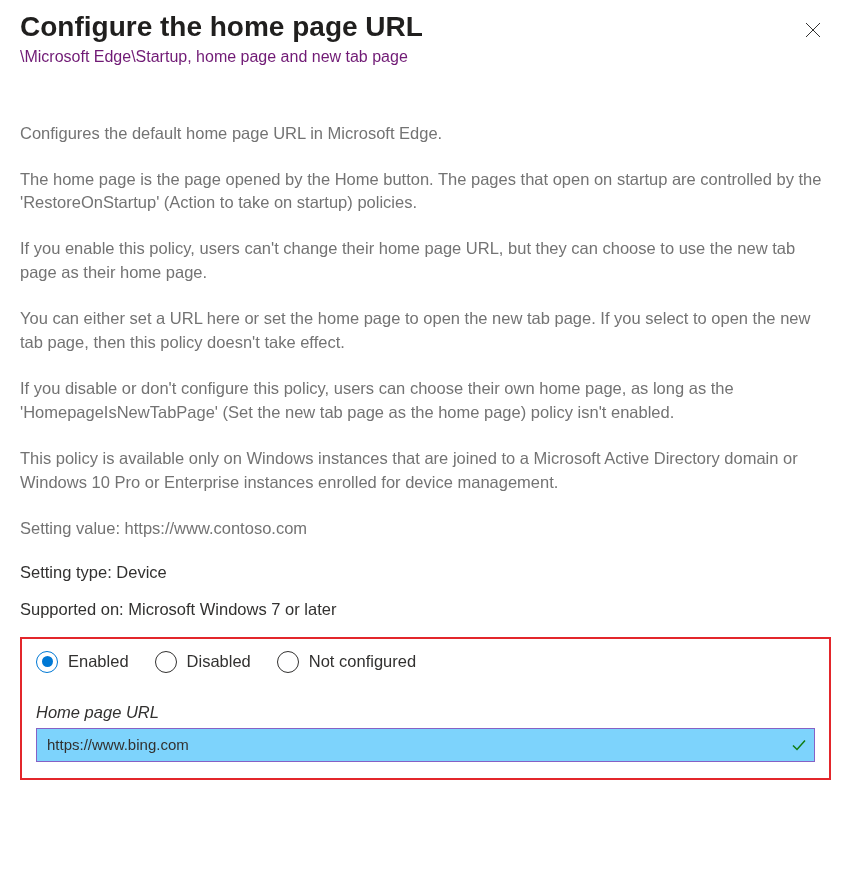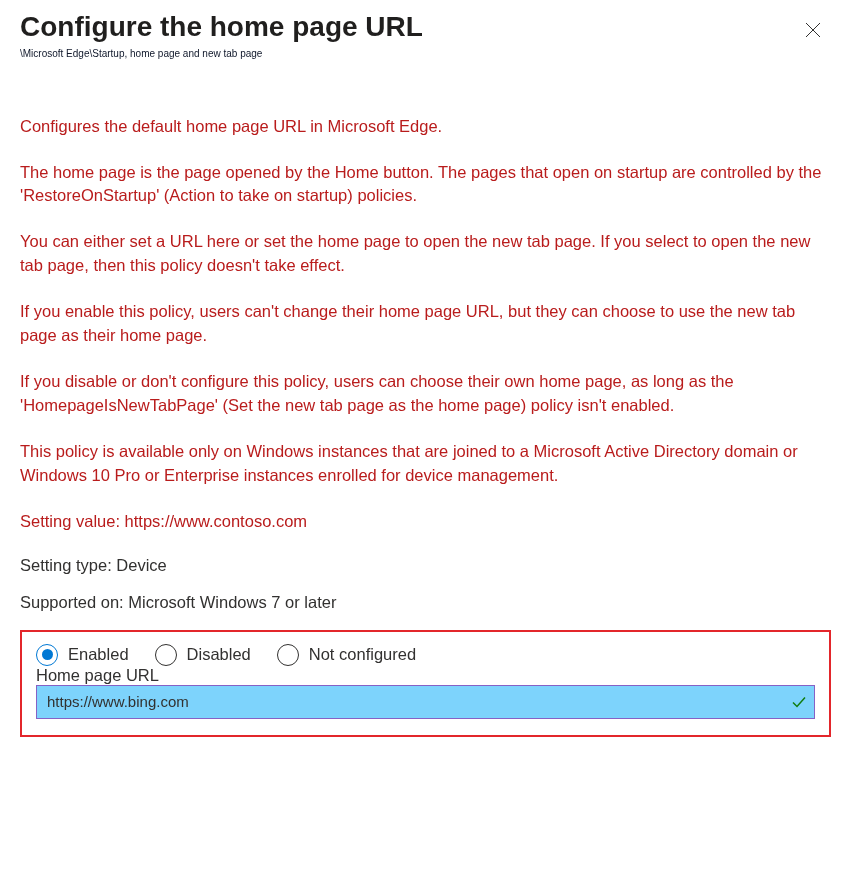--- a/index.html
+++ b/index.html
@@ -31,44 +31,45 @@
     padding: 6px;
     margin-top: 6px;
     margin-right: 4px;
     cursor: pointer;
     display: flex;
     align-items: center;
     justify-content: center;
   }
   .close-btn svg { width: 16px; height: 16px; }
   .breadcrumb {
-    font-size: 10px;
-    color: #0f172a;
+    font-size: 16px;
+    color: #701a75;
     margin-bottom: 56px;
   }
   .desc p {
     font-size: 16.5px;
-    color: #b91c1c;
+    color: #737373;
     line-height: 1.45;
     margin-bottom: 22px;
   }
   .meta {
     font-size: 16.5px;
     color: #323130;
     margin-bottom: 18px;
   }
   .highlight-box {
     border: 2px solid #e3262b;
     padding: 12px 14px 16px 14px;
     margin-top: 6px;
   }
   .radio-row {
     display: flex;
     gap: 26px;
     align-items: center;
+    margin-bottom: 30px;
   }
   .radio-opt {
     display: inline-flex;
     align-items: center;
     gap: 10px;
     cursor: pointer;
     font-size: 16.5px;
     color: #323130;
   }
   .radio-circle {
@@ -84,20 +85,22 @@
     border-color: #0078d4;
   }
   .radio-dot {
     width: 11px; height: 11px;
     border-radius: 50%;
     background: #0078d4;
   }
   .field-label {
     font-size: 16.5px;
     color: #323130;
+    margin-bottom: 6px;
+    font-style: italic;
   }
   .input-wrap {
     position: relative;
     width: 100%;
   }
   .text-input {
     width: 100%;
     height: 34px;
     border: 1px solid #8661c5;
     padding: 4px 34px 4px 10px;
@@ -133,22 +136,22 @@
           <line x1="1" y1="1" x2="15" y2="15"></line>
           <line x1="15" y1="1" x2="1" y2="15"></line>
         </svg>
       </span>
     </button>
   </div>
 
   <div class="desc">
     <p>Configures the default home page URL in Microsoft Edge.</p>
     <p>The home page is the page opened by the Home button. The pages that open on startup are controlled by the 'RestoreOnStartup' (Action to take on startup) policies.</p>
+    <p>If you enable this policy, users can't change their home page URL, but they can choose to use the new tab page as their home page.</p>
     <p>You can either set a URL here or set the home page to open the new tab page. If you select to open the new tab page, then this policy doesn't take effect.</p>
-    <p>If you enable this policy, users can't change their home page URL, but they can choose to use the new tab page as their home page.</p>
     <p>If you disable or don't configure this policy, users can choose their own home page, as long as the 'HomepageIsNewTabPage' (Set the new tab page as the home page) policy isn't enabled.</p>
     <p>This policy is available only on Windows instances that are joined to a Microsoft Active Directory domain or Windows 10 Pro or Enterprise instances enrolled for device management.</p>
     <p>Setting value: https://www.contoso.com</p>
   </div>
 
   <div class="meta">Setting type: Device</div>
   <div class="meta">Supported on: Microsoft Windows 7 or later</div>
 
   <div class="highlight-box">
     <div class="radio-row">

